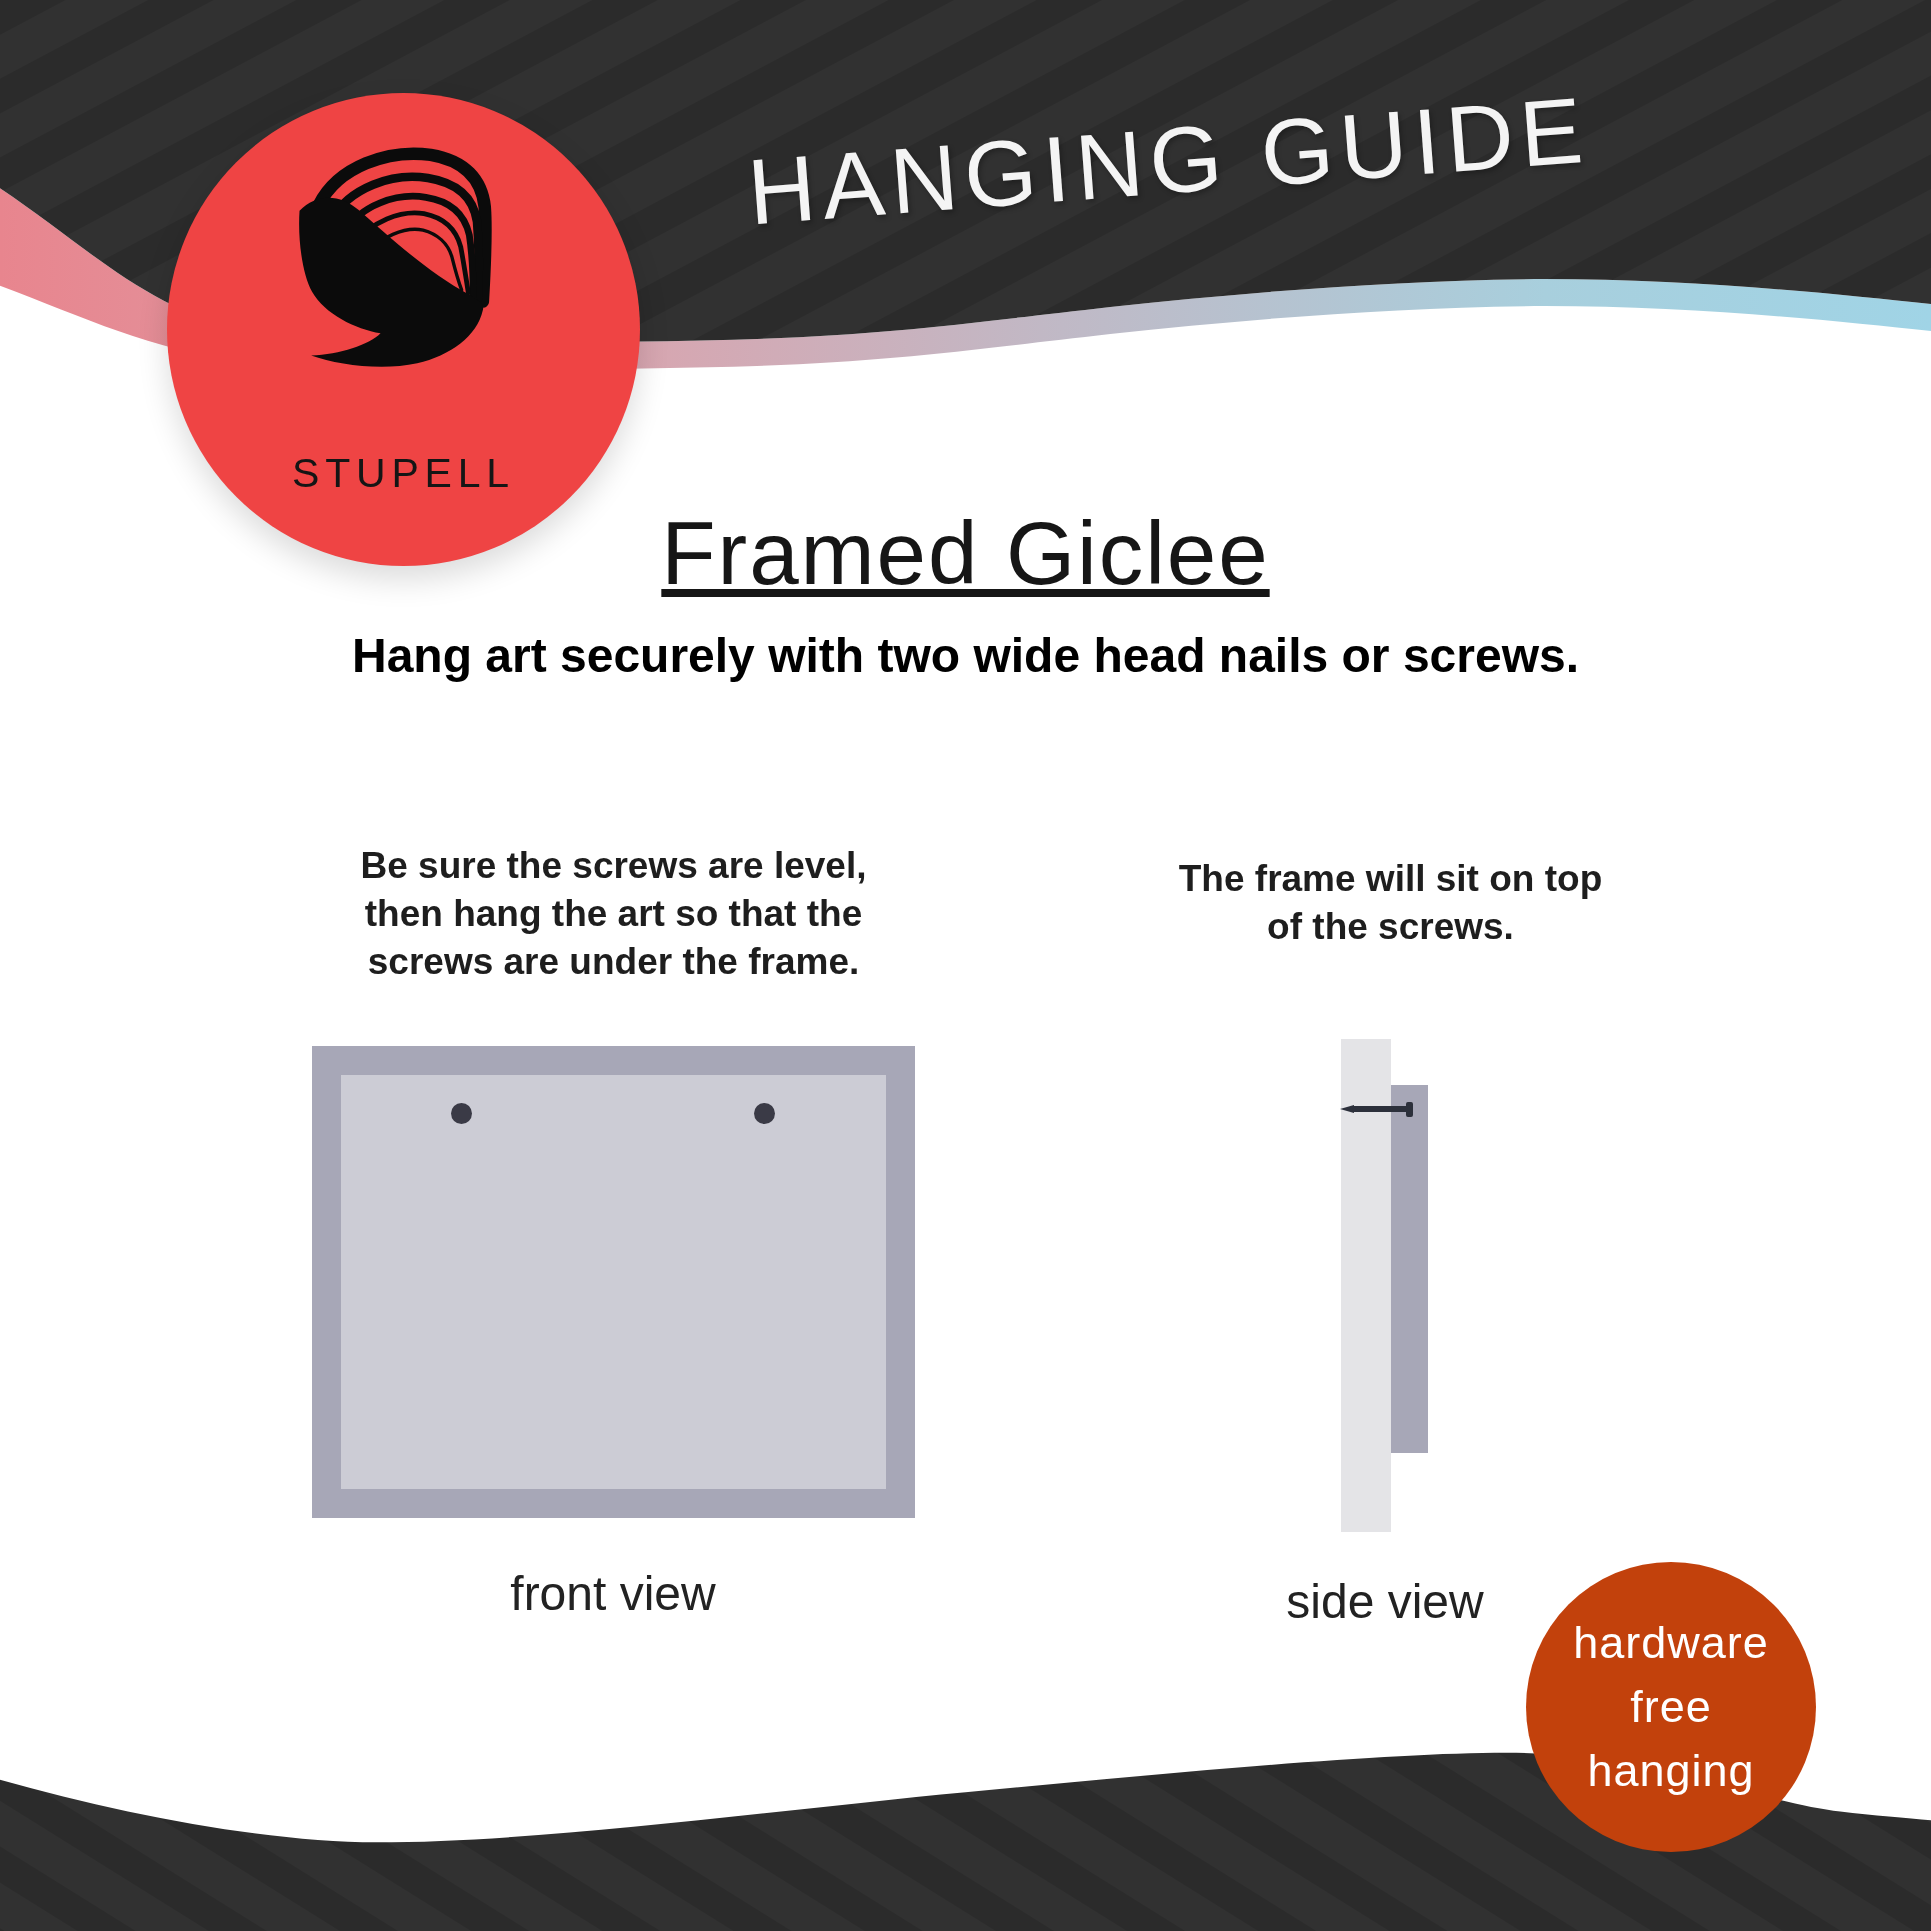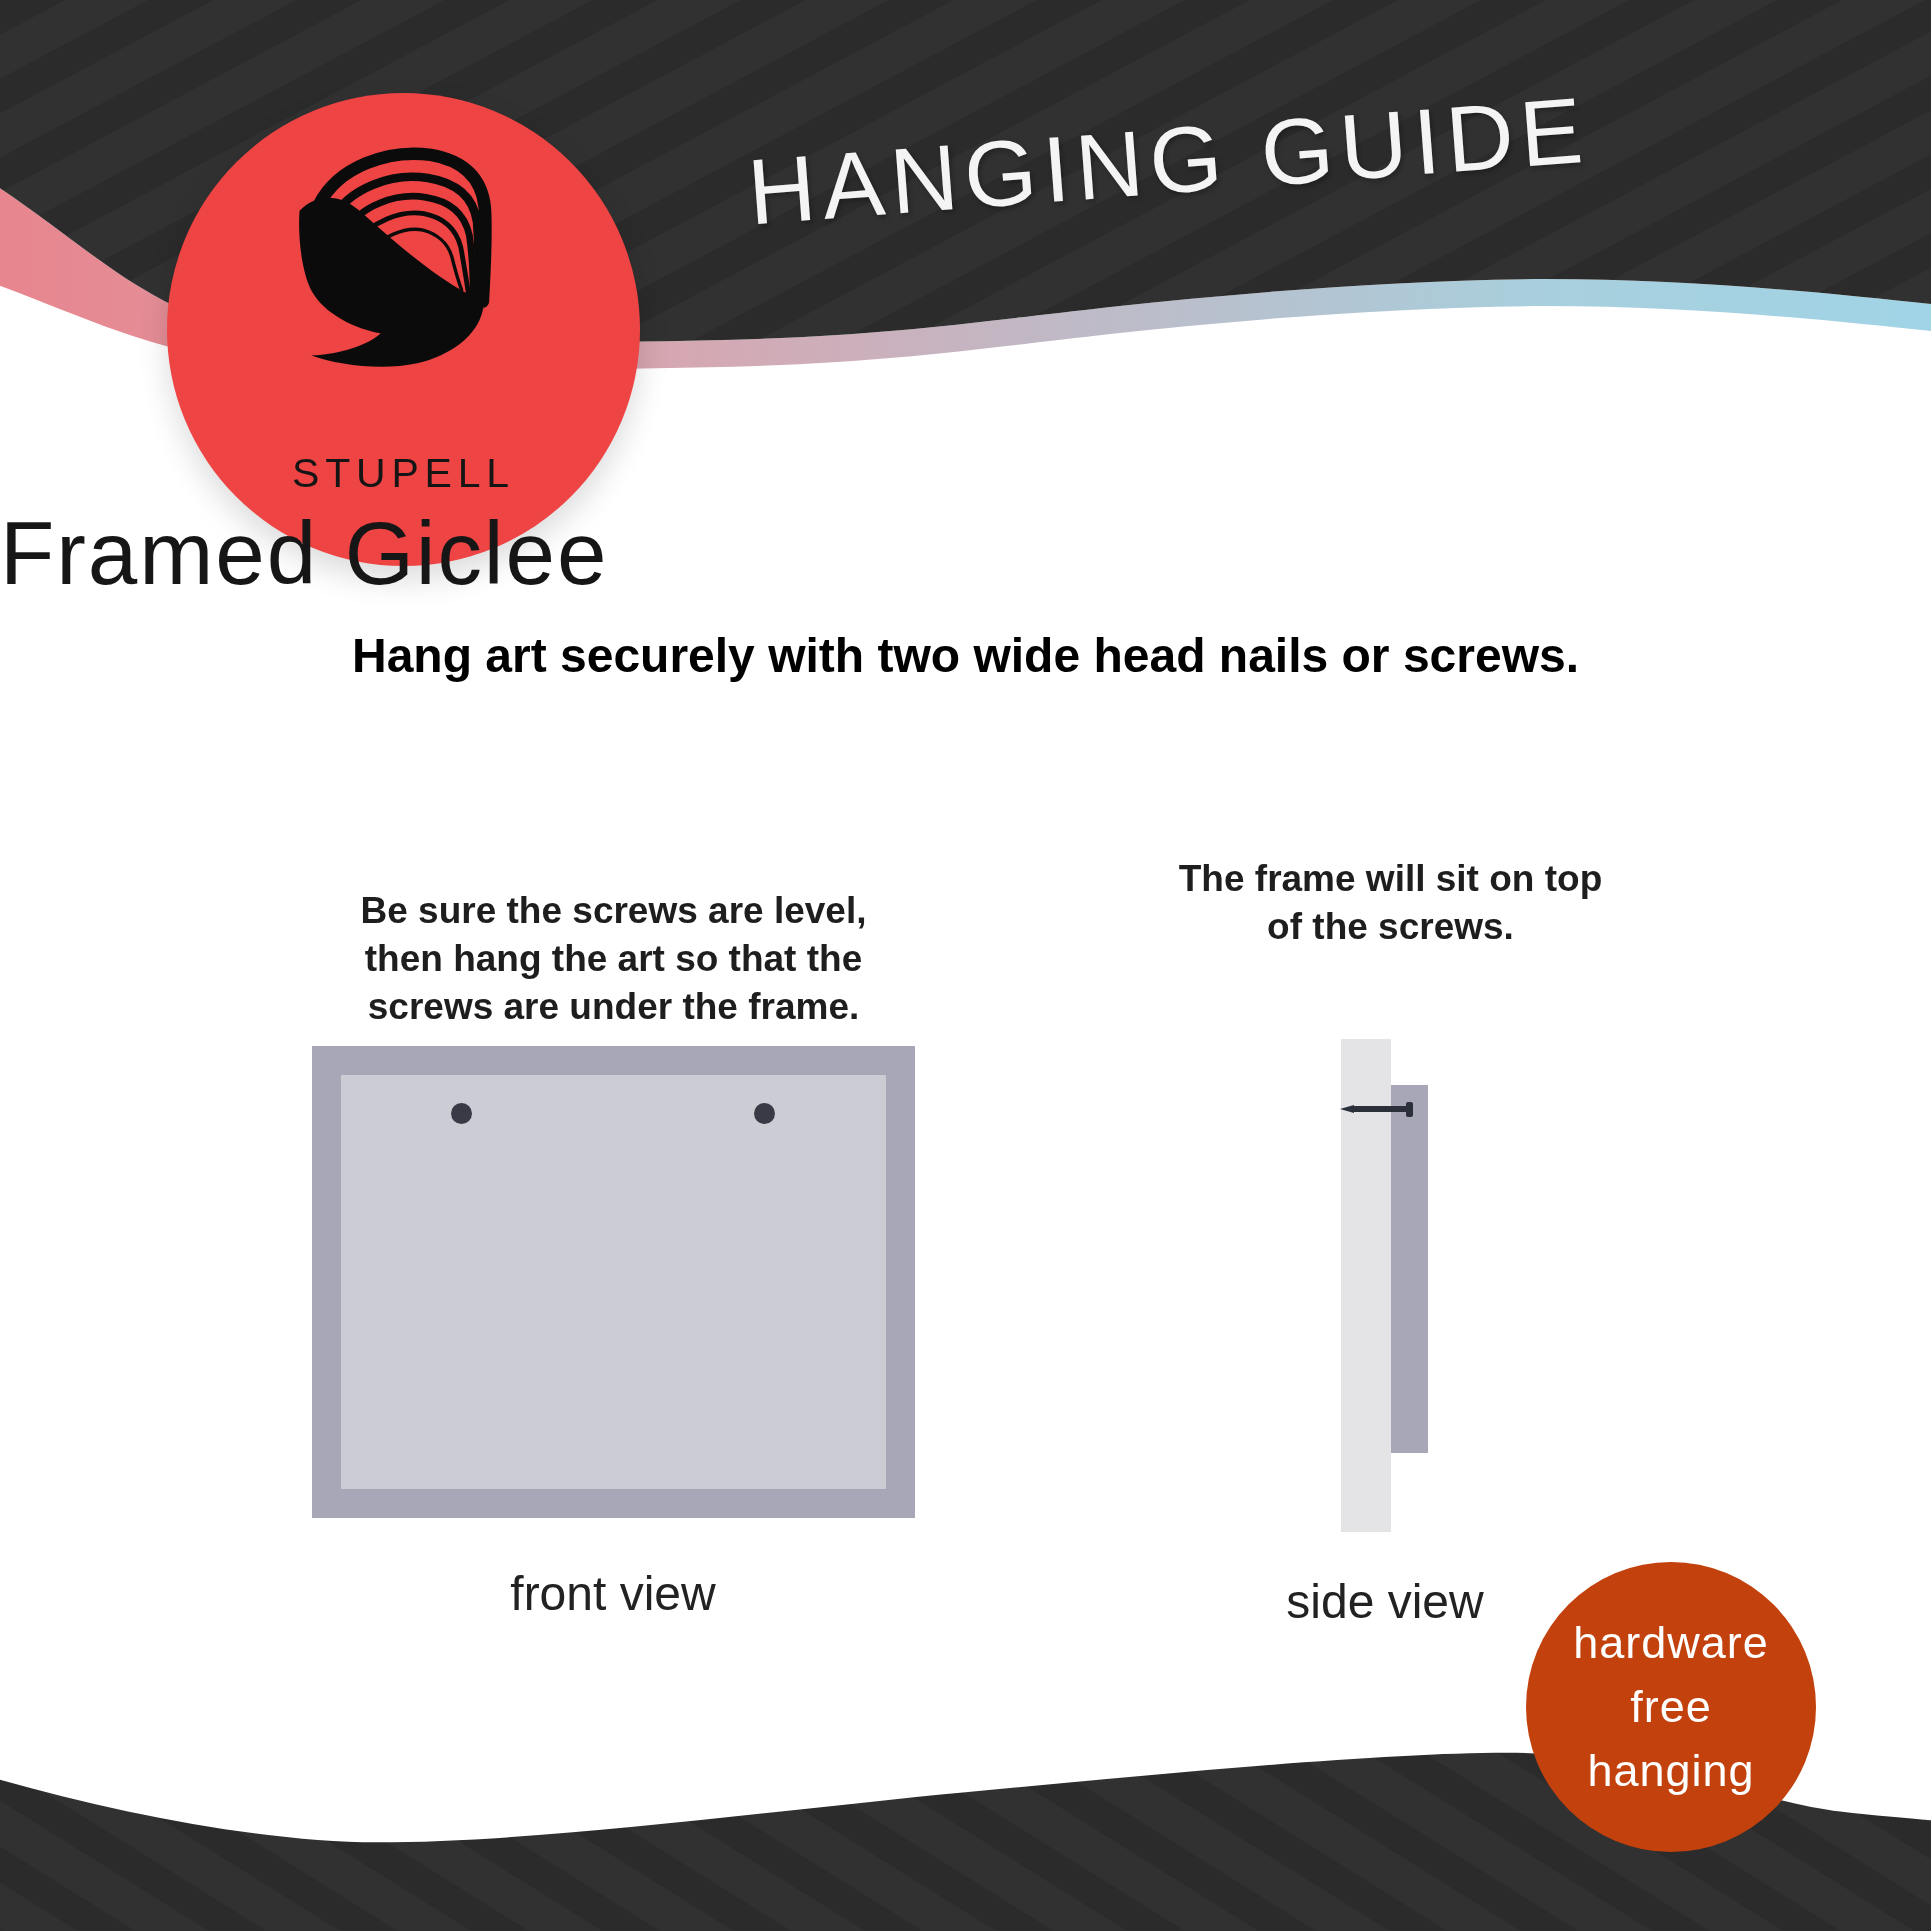--- a/index.html
+++ b/index.html
@@ -27,32 +27,32 @@
     position:absolute;left:0;top:357px;width:100%;text-align:center;
     font-size:41px;letter-spacing:5.8px;font-weight:500;color:#151515;
   }
   #brand-subtitle{
     position:absolute;left:0;top:411px;width:100%;text-align:center;
     font-size:28px;letter-spacing:4.8px;font-weight:400;color:#2b2b2b;
   }
 
   
   #product-title{
-    position:absolute;left:0;top:502px;width:1931px;
-    font-size:89px;font-weight:400;letter-spacing:1.9px;color:#161616;
+    position:absolute;left:0;top:502px;width:1931px;text-align:center;
+    font-size:89px;font-weight:400;letter-spacing:1.9px;color:#161616;text-decoration:underline;
   }
   #instruction{
     position:absolute;left:0;top:628px;width:1931px;text-align:center;
     font-size:48px;font-weight:700;color:#000000;
   }
   .note{
     text-align:center;font-size:37px;font-weight:700;line-height:48px;
     white-space:pre-line;color:#1e1e1e;
   }
-  #front-note{position:absolute;left:319px;top:842px;width:589px;margin-top:45px;}
+  #front-note{position:absolute;left:319px;top:842px;width:589px;}
   #side-note{position:absolute;left:1101px;top:855px;width:579px;}
   .view-label{
     position:absolute;width:386px;text-align:center;font-size:48px;font-weight:400;color:#222222;
   }
   #front-label{left:420px;top:1566px;}
   #side-label{left:1192px;top:1574px;}
 
   
   #front-diagram{position:absolute;left:312px;top:1046px;width:603px;height:472px;background:#a7a7b7;}
   #front-mat{position:absolute;left:29px;top:29px;right:29px;bottom:29px;background:#ccccd5;}

